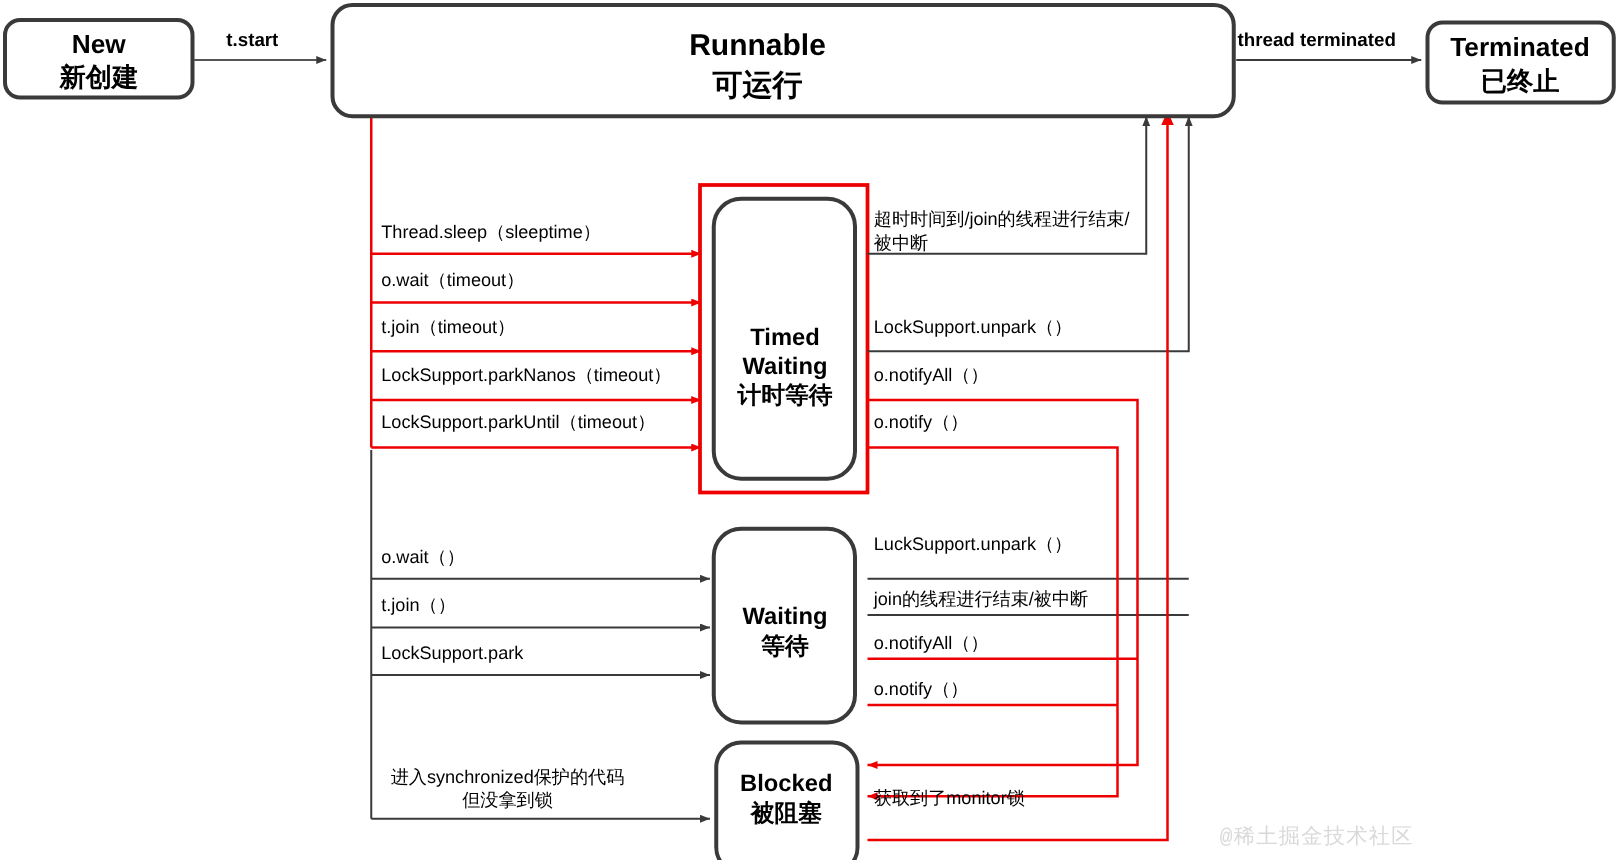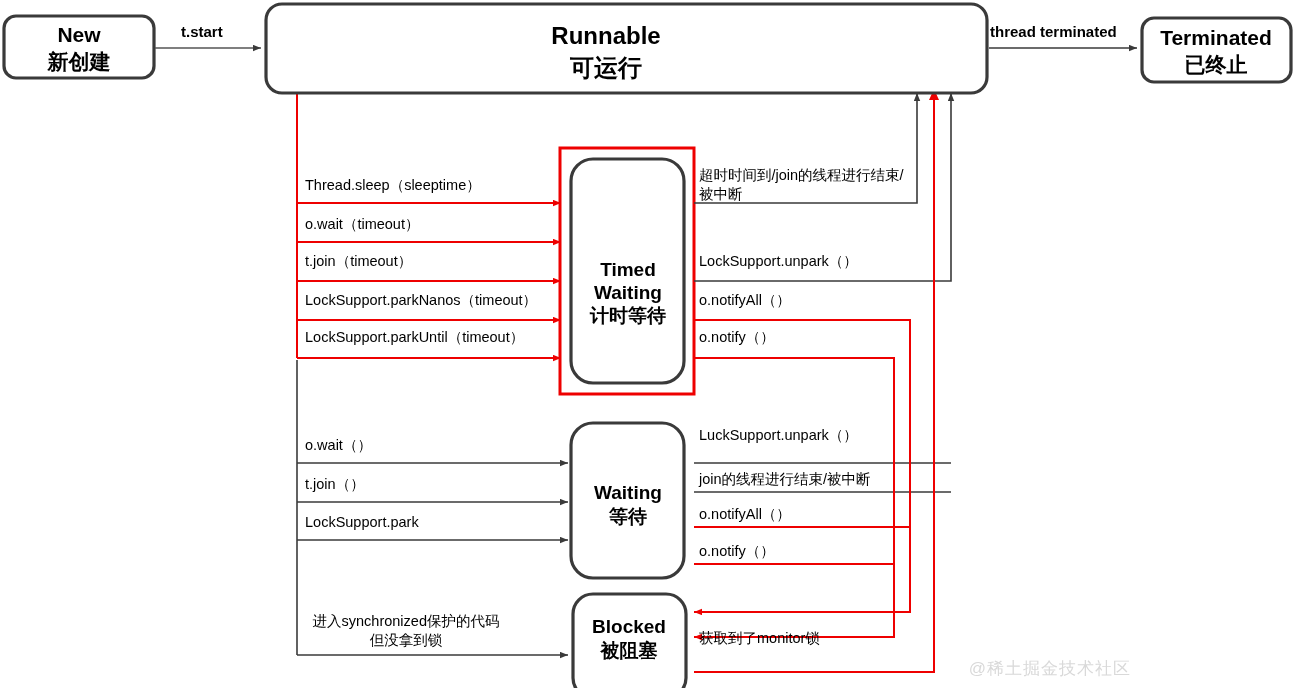--- a/index.html
+++ b/index.html
@@ -9,21 +9,21 @@
   svg#diagram{position:absolute;left:0;top:0;width:1295px;height:688px;}
   .boxLabel{font-family:"Liberation Sans","DejaVu Sans",sans-serif;
             font-weight:700;text-anchor:middle;fill:#000;}
   .edgeLabel{font-family:"Liberation Sans","DejaVu Sans",sans-serif;
              font-size:14.5px;fill:#000;}
   .edgeLabelC{font-family:"Liberation Sans","DejaVu Sans",sans-serif;
              font-size:14.5px;fill:#000;text-anchor:middle;}
   .smallbold{font-family:"Liberation Sans","DejaVu Sans",sans-serif;
              font-size:15px;font-weight:700;fill:#000;}
   .wm{position:absolute;right:14px;bottom:8px;color:#d9d9d9;font-size:17px;
-      letter-spacing:1px;font-family:Liberation Sans, sans-serif;
+      letter-spacing:1px;font-family:Liberation Mono, monospace;
       user-select:none;}
 </style>
 </head>
 <body>
 
 <div id="stage">
 
   <svg id="diagram" viewBox="0 0 1295 688">
     <defs>
       <marker id="arrB" markerWidth="9" markerHeight="9" refX="8" refY="3.2" orient="auto" markerUnits="userSpaceOnUse">

